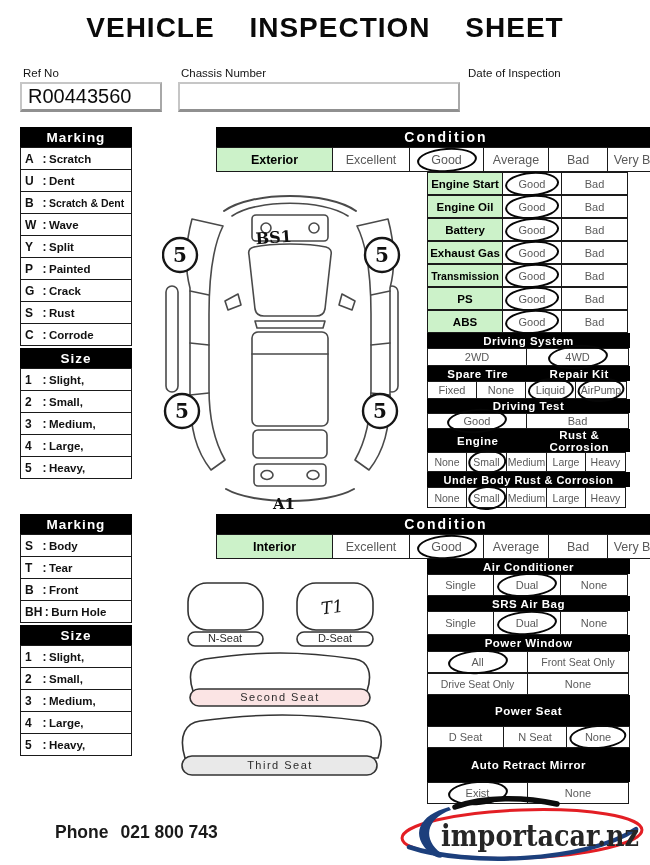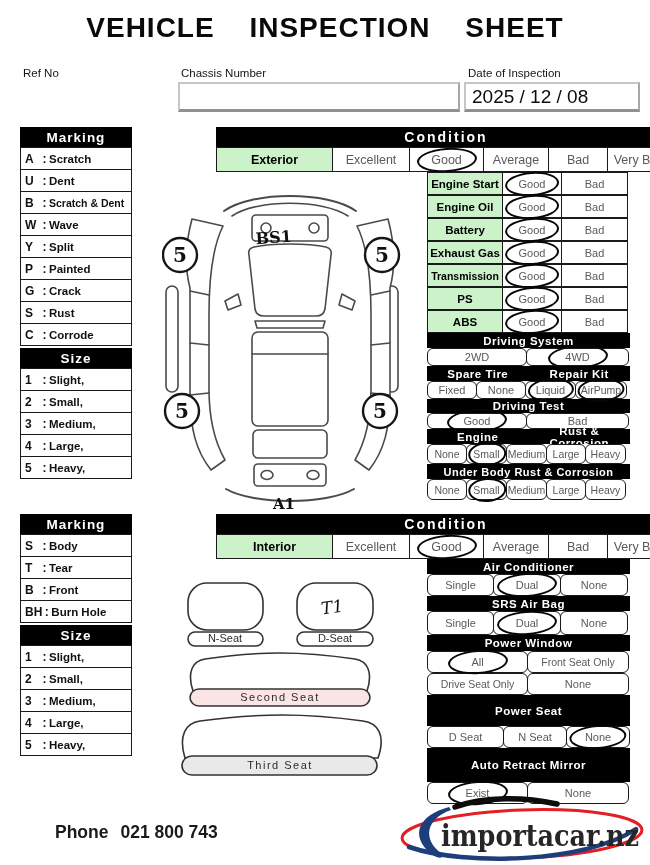--- a/index.html
+++ b/index.html
@@ -38,21 +38,21 @@
 
   
   .rstack{position:absolute;left:427px;width:203px;}
   .chkrow{display:flex;height:23px;}
   .chkrow .cell{font-size:11px;}
   .chkrow .cell.green{font-size:11.5px;}
   .bar{background:#000;color:#fff;font-weight:bold;display:flex;align-items:center;
     justify-content:center;font-size:11.5px;letter-spacing:0.5px;}
   .bar span{flex:1;text-align:center;}
   .srow{display:flex;}
-  .srow .cell{font-size:11px;border-radius:6px;}
+  .srow .cell{font-size:11px;}
   .srow .cell.sm{font-size:10.5px;}
 
   
   .circ{position:relative;}
   .circ::after{content:"";position:absolute;left:50%;top:50%;
     width:56px;height:20px;max-width:86%;
     transform:translate(-50%,-50%) rotate(-4deg);
     border:2.6px solid #060606;border-radius:50%;pointer-events:none;}
 
   
@@ -63,30 +63,30 @@
   .handtext{font-family:"DejaVu Serif","Liberation Serif",serif;}
 </style>
 </head>
 <body>
 
 <div class="page">
 
   <div class="sheet-title">VEHICLE INSPECTION SHEET</div>
 
   <div class="fld-label" style="left:23px;top:67px">Ref No</div>
+  <div class="fld-box" style="left:20px;top:82px;width:142px">
+    <span>R00443560</span>
+  </div>
 
   <div class="fld-label" style="left:181px;top:67px">Chassis Number</div>
   <div class="fld-box" style="left:178px;top:82px;width:282px">
     <span></span>
   </div>
 
   <div class="fld-label" style="left:468px;top:67px">Date of Inspection</div>
-  <div class="fld-box" style="left:464px;top:82px;width:176px;font-size:19px">
-    <span>2025 / 12 / 08</span>
-  </div>
 
   <div class="legend" style="top:127px">
     <div class="lhdr">Marking</div>
     <div class="lrow">
         <span class="code">A</span>
         <span class="colon">:</span>
         <span class="lbl">Scratch</span>
       </div>
     <div class="lrow">
         <span class="code">U</span>
@@ -220,21 +220,21 @@
       <div class="cell" style="width:50px">Fixed</div>
       <div class="cell" style="width:50px">None</div>
       <div class="cell circ" style="width:51px">Liquid</div>
       <div class="cell circ sm" style="width:52px">AirPump</div>
     </div>
     <div class="bar" style="height:14px">Driving Test</div>
     <div class="srow" style="height:16px">
       <div class="cell circ" style="width:100px">Good</div>
       <div class="cell" style="width:103px">Bad</div>
     </div>
-    <div class="bar" style="height:15px">
+    <div class="bar" style="height:23px">
       <span>Engine</span>
         <span>Rust &amp; Corrosion</span>
     </div>
     <div class="srow" style="height:20px">
       <div class="cell sm" style="width:40px">None</div>
       <div class="cell sm circ" style="width:41px">Small</div>
       <div class="cell sm" style="width:41px">Medium</div>
       <div class="cell sm" style="width:40px">Large</div>
       <div class="cell sm" style="width:41px">Heavy</div>
     </div>

